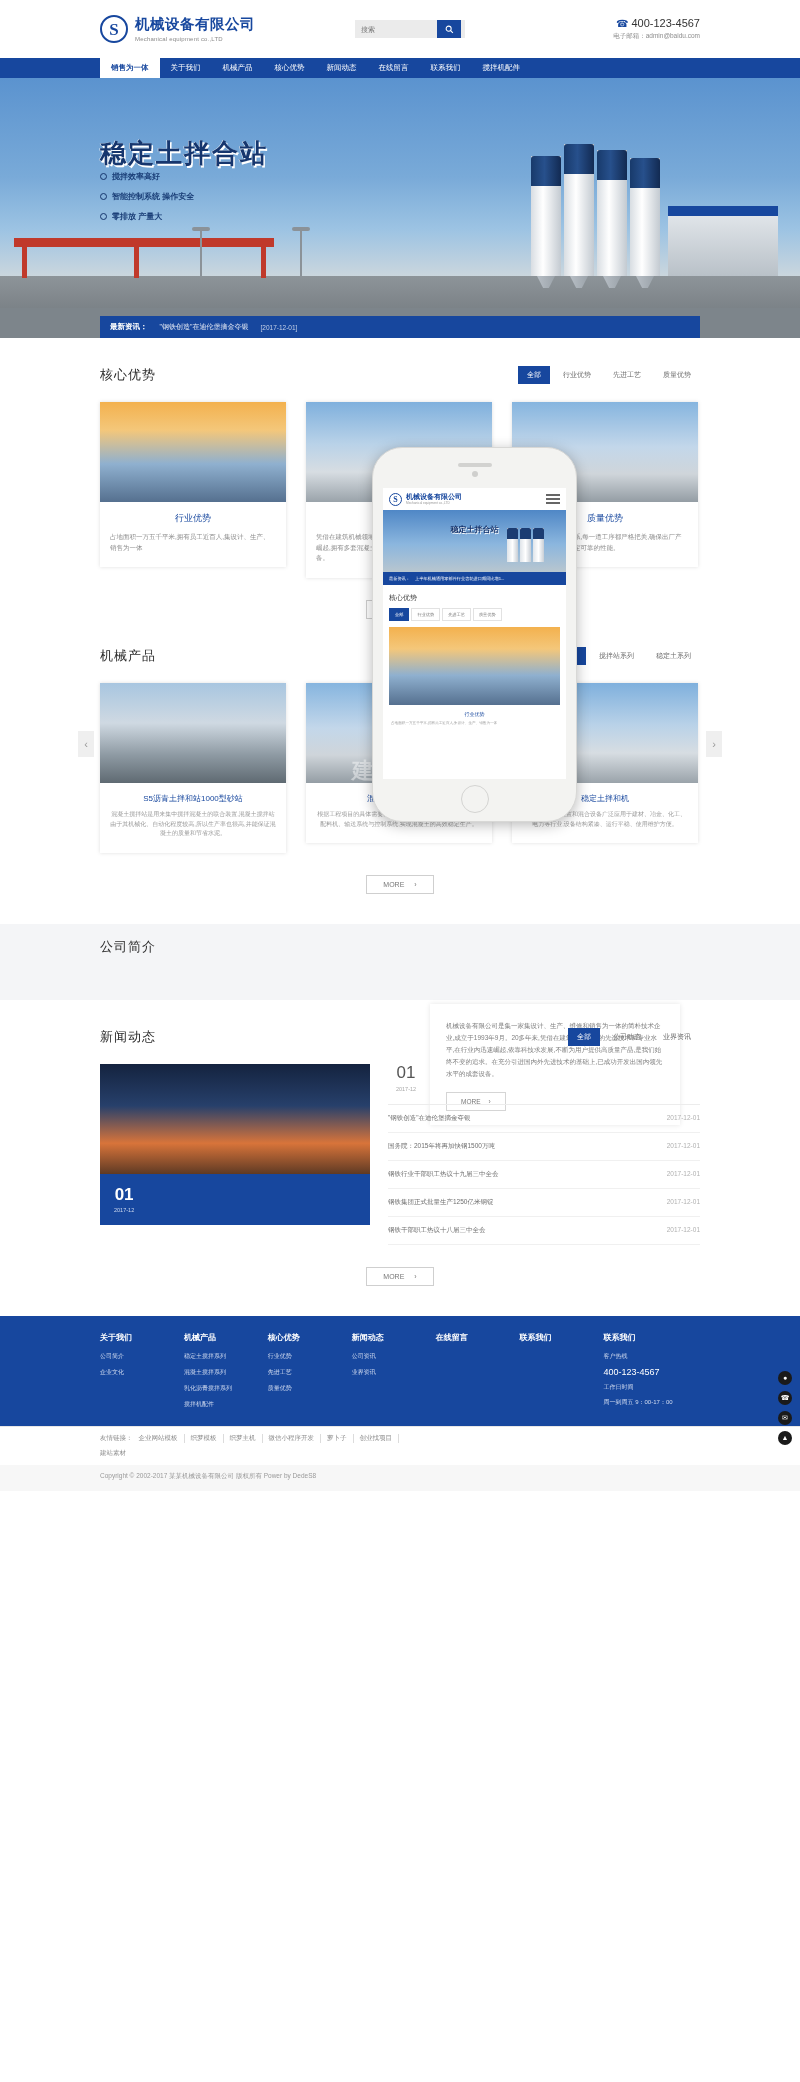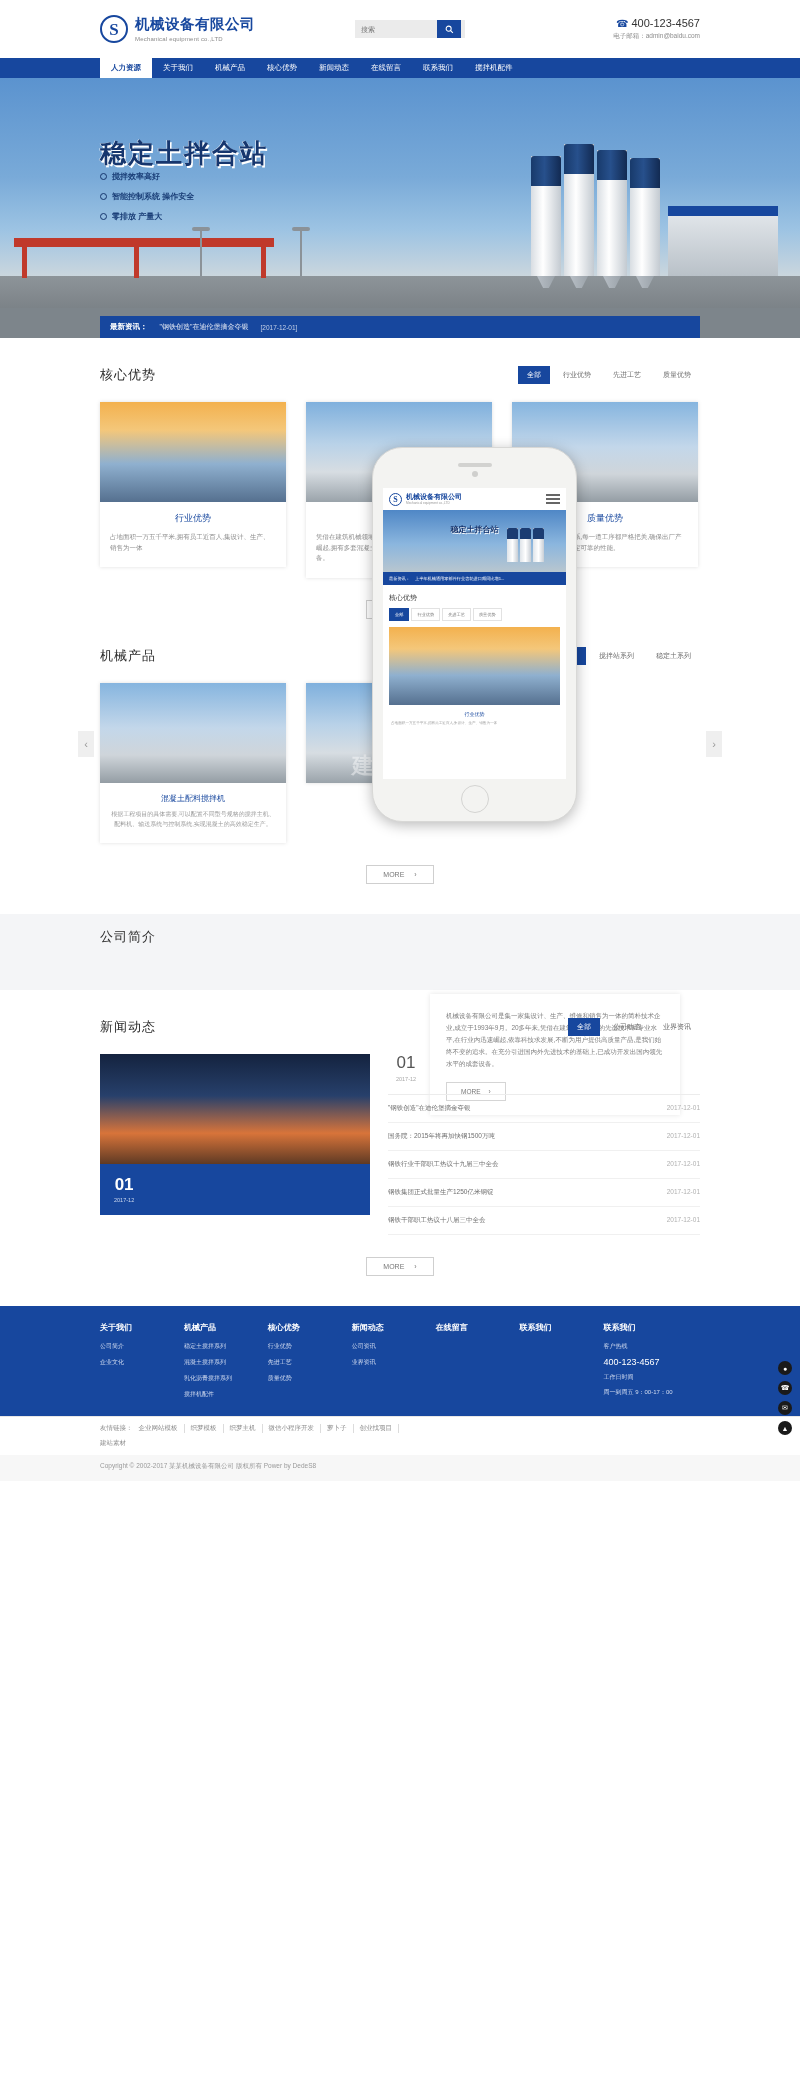--- a/index.html
+++ b/index.html
@@ -258,21 +258,21 @@
           <span class="ph">☎</span>
           <span>400-123-4567</span>
         </div>
         <div class="contact-mail">电子邮箱：admin@baidu.com</div>
       </div>
     </div>
   </div>
 
   <div class="nav">
     <div class="nav-inner">
-      <div class="nav-item active">人力资源</div>
+      <div class="nav-item active">销售为一体</div>
       <div class="nav-item">关于我们</div>
       <div class="nav-item">机械产品</div>
       <div class="nav-item">核心优势</div>
       <div class="nav-item">新闻动态</div>
       <div class="nav-item">在线留言</div>
       <div class="nav-item">联系我们</div>
       <div class="nav-item">搅拌机配件</div>
     </div>
   </div>
 
@@ -375,28 +375,39 @@
         <div class="tab">搅拌站系列</div>
         <div class="tab">稳定土系列</div>
       </div>
     </div>
 
     <div class="carousel">
       <div class="arrow left">‹</div>
       <div class="arrow right">›</div>
       <div class="cards">
         <div class="card">
+          <div class="card-img img-plant"></div>
+          <div class="card-body">
+            <div class="prod-title">S5沥青土拌和站1000型砂站</div>
+            <div class="prod-desc">混凝土搅拌站是用来集中搅拌混凝土的联合装置,混凝土搅拌站由于其机械化、自动化程度较高,所以生产率也很高,并能保证混凝土的质量和节省水泥。</div>
+          </div>
+        </div>
+        <div class="card">
           <div class="card-img img-silos2"></div>
           <div class="card-body">
             <div class="prod-title">混凝土配料搅拌机</div>
             <div class="prod-desc">根据工程项目的具体需要,可以配置不同型号规格的搅拌主机、配料机、输送系统与控制系统,实现混凝土的高效稳定生产。</div>
           </div>
         </div>
         <div class="card">
           <div class="card-img img-silos"></div>
+          <div class="card-body">
+            <div class="prod-title">稳定土拌和机</div>
+            <div class="prod-desc">工业物料分离装置和混合设备广泛应用于建材、冶金、化工、电力等行业,设备结构紧凑、运行平稳、使用维护方便。</div>
+          </div>
         </div>
       </div>
       <div class="watermark">建站素材</div>
     </div>
 
     <div class="more-wrap">
       <div class="more-btn">
         <span>MORE</span>
         <span>›</span>
       </div>

